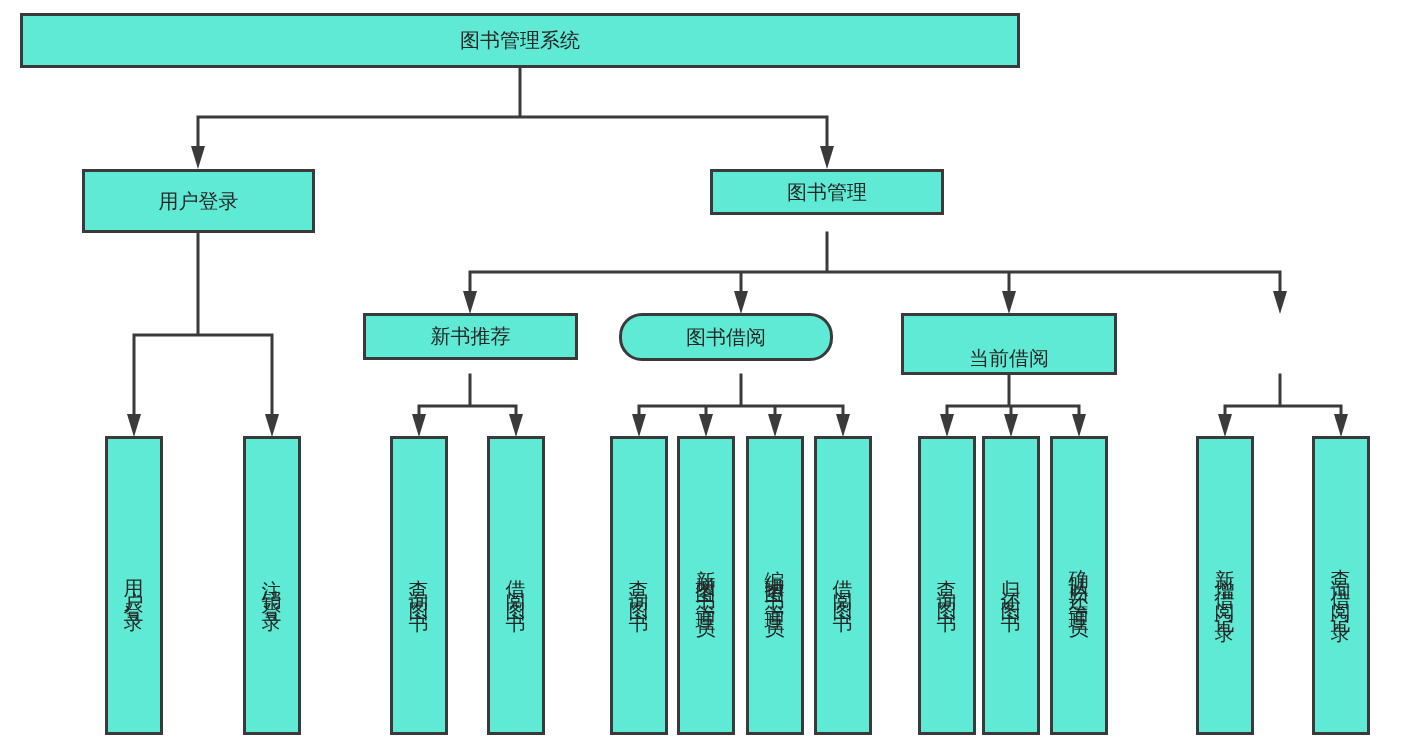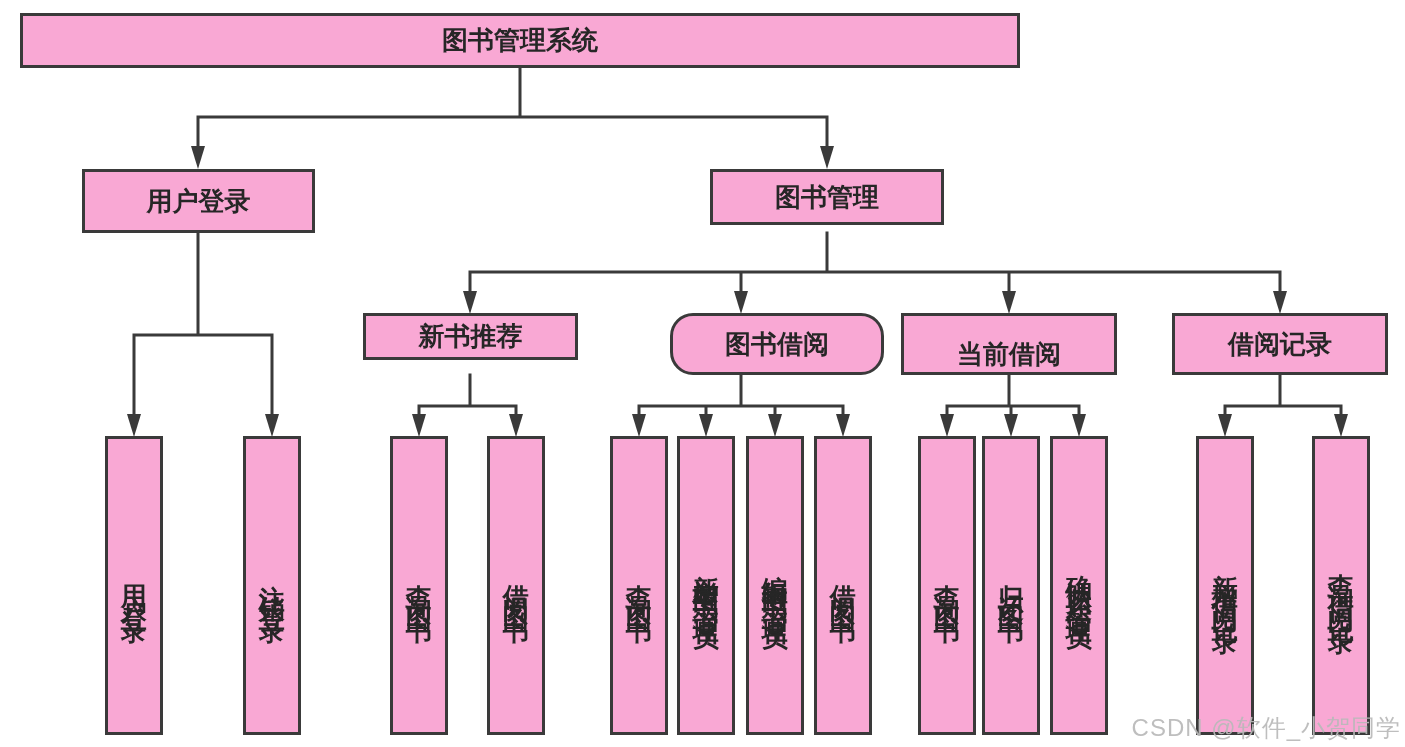--- a/index.html
+++ b/index.html
@@ -13,29 +13,28 @@
   }
   #connectors {
     position: absolute;
     left: 0; top: 0;
     width: 1405px; height: 747px;
     z-index: 0;
   }
   .node {
     position: absolute;
     box-sizing: border-box;
-    background: #f9a8d4;
+    background: #5eead4;
     border: 3px solid var(--line, #3a3a3a);
     display: flex;
     align-items: center;
     justify-content: center;
     color: var(--text, #262626);
-    font-size: 26px;
+    font-size: 20px;
     z-index: 1;
-    font-weight: bold;
   }
   .node span { display: block; }
   .vnode span {
     writing-mode: vertical-rl;
     letter-spacing: 11px;
     line-height: 1.1;
   }
   .vnode.tight span { letter-spacing: 7px; }
   #watermark {
     position: absolute;
@@ -110,35 +109,32 @@
     </g>
   </svg>
 
   <div class="node" style="left:20px; top:13px; width:1000px; height:55px;">
     <span>图书管理系统</span>
   </div>
 
   <div class="node" style="left:82px; top:169px; width:233px; height:64px;">
     <span>用户登录</span>
   </div>
-  <div class="node" style="left:710px; top:169px; width:234px; height:56px;align-items:center;">
+  <div class="node" style="left:710px; top:169px; width:234px; height:46px;align-items:center;">
     <span>图书管理</span>
   </div>
 
   <div class="node" style="left:363px; top:313px; width:215px; height:47px;">
     <span>新书推荐</span>
   </div>
-  <div class="node" style="left:670px; top:313px; width:214px; height:62px;border-radius:23px;">
+  <div class="node" style="left:619px; top:313px; width:214px; height:48px;border-radius:23px;">
     <span>图书借阅</span>
   </div>
   <div class="node" style="left:901px; top:313px; width:216px; height:62px;align-items:flex-end;">
     <span>当前借阅</span>
-  </div>
-  <div class="node" style="left:1172px; top:313px; width:216px; height:62px;">
-    <span>借阅记录</span>
   </div>
 
   <div class="node vnode" style="left:105px; top:436px; width:58px; height:299px;">
     <span>用户登录</span>
   </div>
   <div class="node vnode" style="left:243px; top:436px; width:58px; height:299px;">
     <span>注销登录</span>
   </div>
 
   <div class="node vnode" style="left:390px; top:436px; width:58px; height:299px;">
@@ -171,14 +167,13 @@
     <span>确认归还（管理员）</span>
   </div>
 
   <div class="node vnode" style="left:1196px; top:436px; width:58px; height:299px;">
     <span>新增借阅记录</span>
   </div>
   <div class="node vnode" style="left:1312px; top:436px; width:58px; height:299px;">
     <span>查询借阅记录</span>
   </div>
 
-  <div id="watermark">CSDN @软件_小贺同学</div>
 </div>
 
 </body></html>

